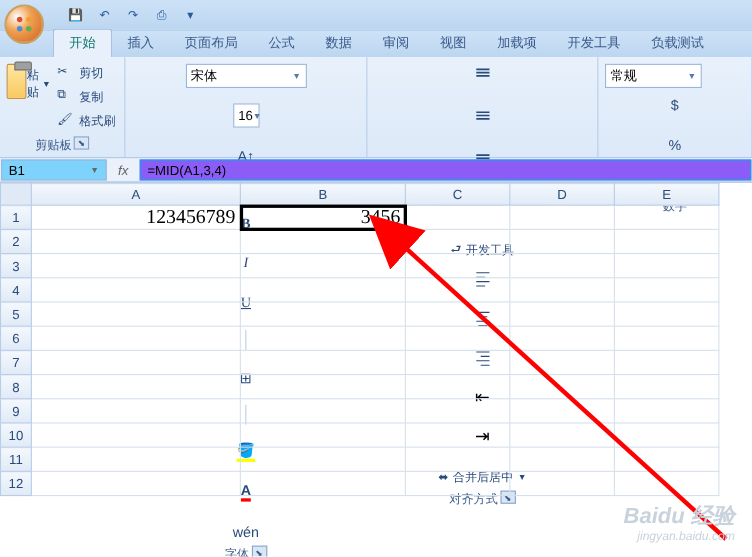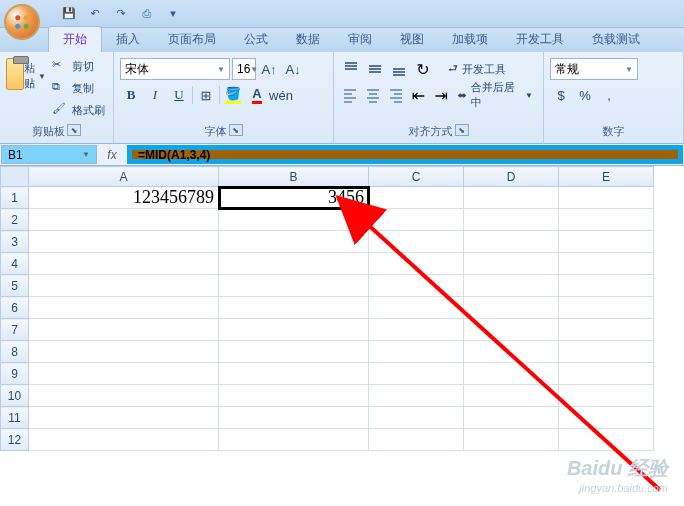--- a/index.html
+++ b/index.html
@@ -8,40 +8,40 @@
 
 .titlebar { height: 28px; background: linear-gradient(#cde2f7, #bcd6f0); display: flex; align-items: center; padding: 2px 4px; border-bottom: 1px solid #a3bde3; }
 .office-btn { width: 36px; height: 36px; border-radius: 50%; background: radial-gradient(circle at 30% 30%, #fff, #f0a050 40%, #d06020); position: relative; top: 8px; margin-right: 8px; border: 2px solid #c8a060; display: flex; align-items: center; justify-content: center; }
 .office-btn svg { width: 20px; height: 20px; }
 .qat { display: flex; gap: 4px; align-items: center; margin-left: 10px; }
 .qat-btn { width: 22px; height: 20px; display: flex; align-items: center; justify-content: center; font-size: 11px; color: #2a5a9a; border-radius: 2px; }
 
 
 .tabs { height: 24px; background: linear-gradient(#cde2f7, #bcd6f0); display: flex; align-items: flex-end; padding-left: 48px; gap: 0; }
 .tab { padding: 4px 14px; font-size: 12px; color: #3b5a8a; cursor: pointer; }
-.tab.active { background: #e8f1fb; border: 1px solid #a3bde3; border-bottom: none; border-radius: 3px 3px 0 0; color: #6d28d9; }
+.tab.active { background: #e8f1fb; border: 1px solid #a3bde3; border-bottom: none; border-radius: 3px 3px 0 0; color: #0f766e; }
 
 
 .ribbon { height: 92px; background: linear-gradient(#e8f1fb, #dce9f8); border-bottom: 1px solid #9ab5db; display: flex; }
 .ribbon-group { border-right: 1px solid #b8cde8; padding: 2px 6px; display: flex; flex-direction: column; justify-content: space-between; }
 .group-body { flex: 1; display: flex; gap: 4px; align-items: flex-start; }
 .group-label { text-align: center; font-size: 11px; color: #3b5a8a; padding: 2px 0; display: flex; justify-content: center; gap: 2px; }
 .group-label .dlg { width: 14px; height: 12px; border: 1px solid #8aa5c8; background: #d8e6f6; font-size: 8px; display: inline-flex; align-items: center; justify-content: center; }
 
 
 .paste-big { width: 40px; display: flex; flex-direction: row; align-items: center; font-size: 11px; color: #2a4a7a; padding-top: 4px; }
 .paste-big .icon { width: 28px; height: 32px; background: linear-gradient(#fde8a0, #fac860); border: 1px solid #c89040; border-radius: 2px; margin-bottom: 4px; position: relative; }
 .paste-big .icon::after { content: ""; position: absolute; top: -3px; left: 6px; width: 14px; height: 6px; background: #a0a0a0; border: 1px solid #707070; border-radius: 2px 2px 0 0; }
 .mini-col { display: flex; flex-direction: column; gap: 2px; padding-top: 2px; }
 .mini-btn { display: flex; align-items: center; gap: 4px; font-size: 11px; color: #2a4a7a; padding: 1px 2px; height: 20px; }
 .mini-btn .mi { width: 16px; height: 16px; display: inline-block; }
 
 
 .font-body { display: flex; flex-direction: column; gap: 4px; padding-top: 4px; }
-.font-row { display: flex; gap: 2px; align-items: center; }
+.font-row { display: flex; gap: 14px; align-items: center; flex-direction: column; }
 .combo { height: 22px; border: 1px solid #9ab5db; background: #fff; font-size: 12px; display: flex; align-items: center; padding: 0 4px; }
 .combo.font-name { width: 110px; }
 .combo.font-size { width: 24px; }
 .combo .dd { margin-left: auto; font-size: 8px; color: #5a7aaa; }
 .sq { width: 22px; height: 22px; border: 1px solid transparent; display: flex; align-items: center; justify-content: center; font-size: 13px; color: #2a4a7a; }
 .sq.bold { font-weight: bold; font-family: "Times New Roman"; }
 .sq.italic { font-style: italic; font-family: "Times New Roman"; }
 .sq.under { text-decoration: underline; font-family: "Times New Roman"; }
 
 
@@ -52,21 +52,21 @@
 
 
 .num-body { display: flex; flex-direction: column; gap: 4px; padding-top: 4px; }
 
 
 .fbar { height: 22px; border-bottom: 1px solid #9ab5db; display: flex; align-items: stretch; background: #eaf1fb; }
 .namebox { width: 96px; border: 1px solid #9ab5db; background: #7dd3fc; display: flex; align-items: center; padding: 0 6px; font-size: 12px; margin: 1px; }
 .namebox .dd { margin-left: auto; font-size: 8px; color: #666; }
 .fx-btns { display: flex; align-items: center; padding: 0 4px; gap: 4px; }
 .fx { width: 20px; text-align: center; font-size: 12px; font-style: italic; color: #666; }
-.formula-input { flex: 1; background: #a16207; border: 5px solid #0ea5e9; margin: 1px; padding: 0 6px; font-size: 12px; display: flex; align-items: center; font-weight: bold; }
+.formula-input { flex: 1; background: #8b5cf6; border: 1px solid #0ea5e9; margin: 1px; padding: 0 6px; font-size: 12px; display: flex; align-items: center; }
 
 
 .grid-wrap { position: relative; }
 table.sheet { border-collapse: collapse; table-layout: fixed; }
 .sheet th.colh { height: 20px; background: linear-gradient(#f4f8fd, #e0eaf6); border: 1px solid #b8cde8; font-size: 12px; font-weight: normal; color: #2a4a7a; }
 .sheet th.rowh { width: 28px; background: linear-gradient(#f4f8fd, #e0eaf6); border: 1px solid #b8cde8; font-size: 12px; font-weight: normal; color: #2a4a7a; text-align: center; }
 .sheet th.corner { width: 28px; height: 20px; background: #e0eaf6; border: 1px solid #b8cde8; }
 .sheet td { border: 1px solid #d6e0ec; height: 22px; font-size: 18px; font-family: SimSun, serif; padding: 0 4px; text-align: right; color: #000; }
 .sheet td.sel { outline: 3px solid #000; outline-offset: -2px; position: relative; }
 .sheet td.sel::after { content: ""; position: absolute; right: -3px; bottom: -3px; width: 6px; height: 6px; background: #000; }

